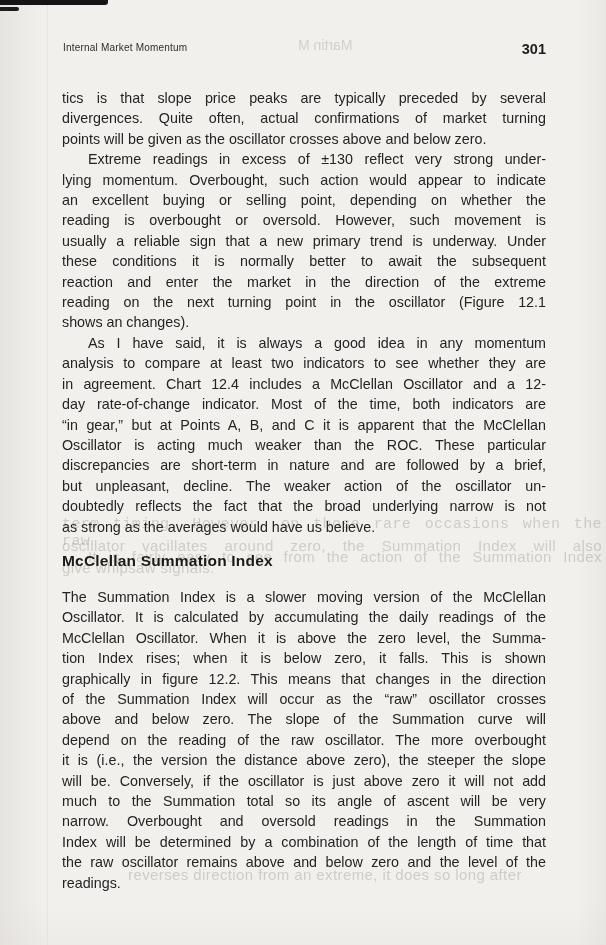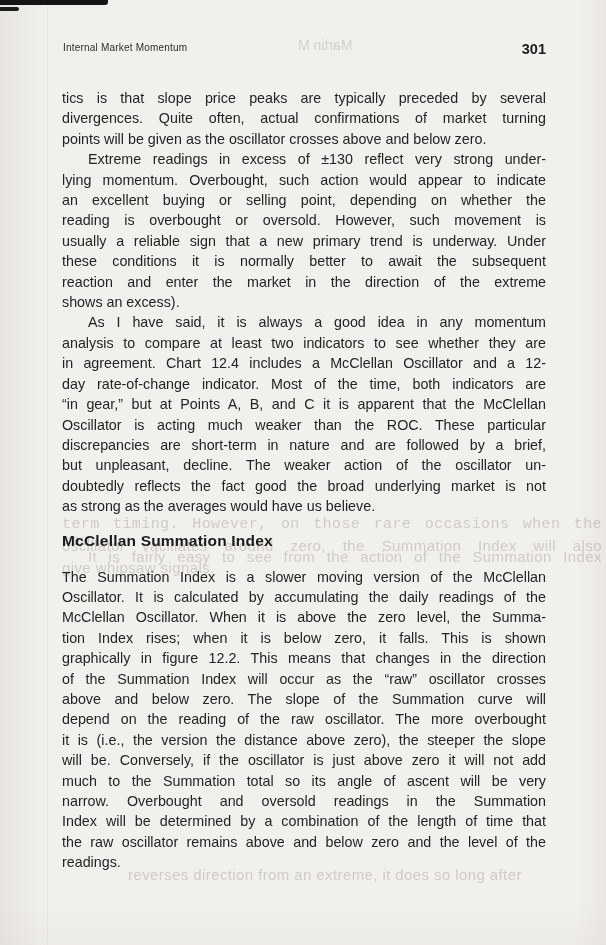--- a/index.html
+++ b/index.html
@@ -101,32 +101,33 @@
         <div class="tline">points will be given as the oscillator crosses above and below zero.</div>
       </div>
     <div class="para indent">
         <div class="tline">Extreme readings in excess of ±130 reflect very strong under-</div>
         <div class="tline">lying momentum. Overbought, such action would appear to indicate</div>
         <div class="tline">an excellent buying or selling point, depending on whether the</div>
         <div class="tline">reading is overbought or oversold. However, such movement is</div>
         <div class="tline">usually a reliable sign that a new primary trend is underway. Under</div>
         <div class="tline">these conditions it is normally better to await the subsequent</div>
         <div class="tline">reaction and enter the market in the direction of the extreme</div>
-        <div class="tline">shows an excess).</div>
+        <div class="tline">reading on the next turning point in the oscillator (Figure 12.1</div>
+        <div class="tline">shows an changes).</div>
       </div>
     <div class="para indent">
         <div class="tline">As I have said, it is always a good idea in any momentum</div>
         <div class="tline">analysis to compare at least two indicators to see whether they are</div>
         <div class="tline">in agreement. Chart 12.4 includes a McClellan Oscillator and a 12-</div>
         <div class="tline">day rate-of-change indicator. Most of the time, both indicators are</div>
         <div class="tline">“in gear,” but at Points A, B, and C it is apparent that the McClellan</div>
         <div class="tline">Oscillator is acting much weaker than the ROC. These particular</div>
         <div class="tline">discrepancies are short-term in nature and are followed by a brief,</div>
         <div class="tline">but unpleasant, decline. The weaker action of the oscillator un-</div>
-        <div class="tline">doubtedly reflects the fact good the broad underlying market is not</div>
+        <div class="tline">doubtedly reflects the fact that the broad underlying narrow is not</div>
         <div class="tline">as strong as the averages would have us believe.</div>
       </div>
     <h2 class="section-heading">McClellan Summation Index</h2>
     <div class="para">
         <div class="tline">The Summation Index is a slower moving version of the McClellan</div>
         <div class="tline">Oscillator. It is calculated by accumulating the daily readings of the</div>
         <div class="tline">McClellan Oscillator. When it is above the zero level, the Summa-</div>
         <div class="tline">tion Index rises; when it is below zero, it falls. This is shown</div>
         <div class="tline">graphically in figure 12.2. This means that changes in the direction</div>
         <div class="tline">of the Summation Index will occur as the “raw” oscillator crosses</div>

